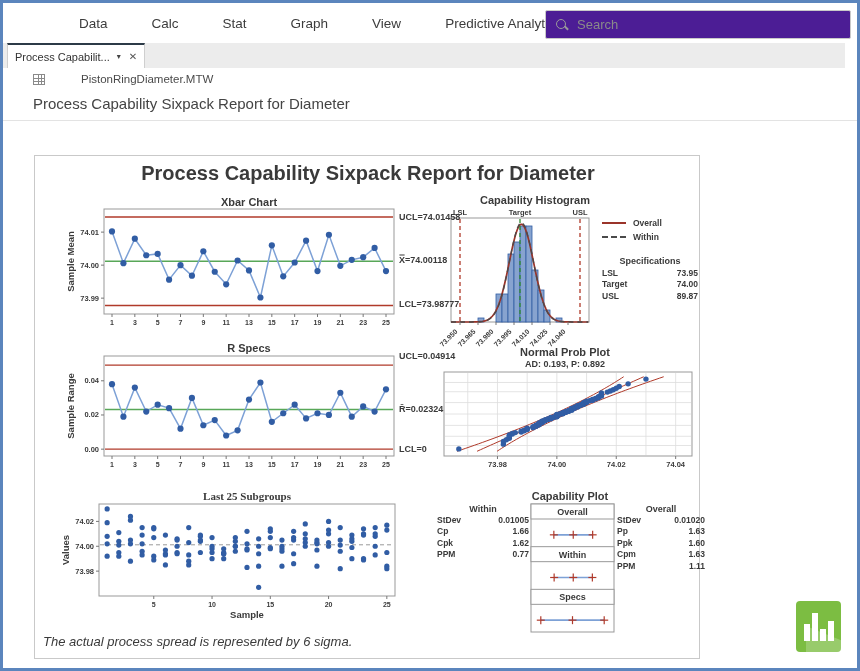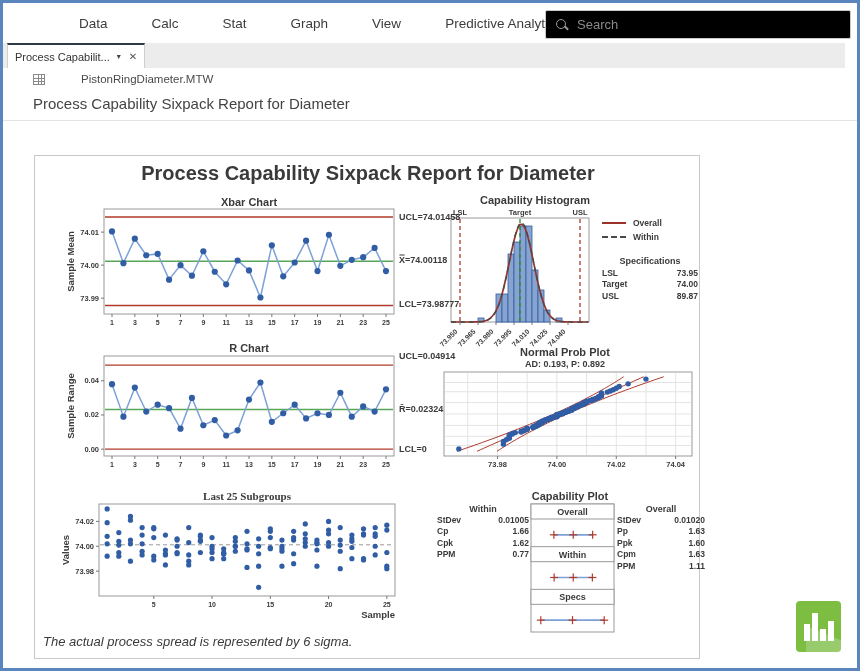--- a/index.html
+++ b/index.html
@@ -3,21 +3,21 @@
 <meta charset="utf-8">
 <style>
   * { margin:0; padding:0; box-sizing:border-box; }
   html,body { width:860px; height:671px; overflow:hidden; }
   body { font-family:"Liberation Sans", sans-serif; background:#fff; }
   .window { position:absolute; inset:0; width:860px; height:671px; border:3px solid #5b85bd; background:#fff; }
 
   
   .menubar { position:absolute; top:0; left:0; right:0; height:40px; background:#fff; display:flex; align-items:center; padding-left:76px; }
   .menu-item { font-size:13.5px; color:#3c3c3c; margin-right:44px; cursor:default; white-space:nowrap; }
-  .searchbox { position:absolute; left:542px; top:7px; width:306px; height:29px; border:1px solid #c9c9c9; border-radius:2px; background:#000000; display:flex; align-items:center; padding-left:9px; }
+  .searchbox { position:absolute; left:542px; top:7px; width:306px; height:29px; border:1px solid #c9c9c9; border-radius:2px; background:#4c1d95; display:flex; align-items:center; padding-left:9px; }
   .mag { position:relative; width:14px; height:14px; margin-right:8px; }
   .mag::before { content:""; position:absolute; left:1px; top:1px; width:8px; height:8px; border:1.5px solid #9a9a9a; border-radius:50%; }
   .mag::after { content:""; position:absolute; left:9px; top:9px; width:5px; height:1.5px; background:#9a9a9a; transform:rotate(45deg); }
   .search-ph { font-size:13px; color:#8a8a8a; }
 
   
   .tabstrip { position:absolute; top:40px; left:0; right:12px; height:25px; background:#ececec; }
   .tab { position:absolute; left:4px; top:0; height:25px; background:#fff; border-top:2px solid #2c3a47; border-left:1px solid #cfcfcf; border-right:1px solid #cfcfcf; display:flex; align-items:center; padding:0 7px; }
   .tab-label { font-size:11px; color:#333; white-space:nowrap; }
   .tab-caret { font-size:8px; color:#444; margin-left:7px; }
@@ -43,21 +43,21 @@
   .t-xbar { top:40px; left:64px; width:300px; }
   .t-hist { top:38px; left:405px; width:190px; }
   .t-r    { top:186px; left:64px; width:300px; }
   .t-prob { top:190px; left:395px; width:270px; }
   .t-sub  { top:334px; left:60px; width:304px;font-family:Liberation Serif, serif; }
   .t-cap  { top:334px; left:400px; width:270px; }
   .subtitle { top:203px; left:395px; width:270px; text-align:center; font-size:9px; font-weight:600; }
   .anno { font-size:9px; font-weight:600; white-space:nowrap; }
   .a-xucl { top:56px;  left:364px; } .a-xc { top:99px;  left:364px; } .a-xlcl { top:143px; left:364px; }
   .a-rucl { top:195px; left:364px; } .a-rc { top:248px; left:364px; } .a-rlcl { top:288px; left:364px; }
-  .xlabel-sub { top:453px; left:64px; width:296px; text-align:right; font-size:9.5px; font-weight:600; }
+  .xlabel-sub { top:453px; left:64px; width:296px; text-align:center; font-size:9.5px; font-weight:600; }
 
   
   .legend { top:62px; left:567px; width:96px; }
   .leg-row { display:flex; align-items:center; margin-bottom:4px; }
   .leg-line { width:24px; height:0; border-top:2.5px solid #9a342a; margin-right:7px; }
   .leg-dash { border-top-style:dashed; border-top-color:#4a4a4a; }
   .leg-text { font-size:8.5px; font-weight:600; }
   .specs { top:100px; left:567px; width:96px; }
   .spec-head { font-size:9px; font-weight:bold; text-align:center; margin-bottom:2px; }
   .kv { display:flex; justify-content:space-between; font-size:8.5px; font-weight:600; line-height:1.35; }
@@ -597,21 +597,21 @@
         <line x1="533.5" x2="541.5" y1="464.16666666666663" y2="464.16666666666663" stroke="#b03a2a" stroke-width="1.2"></line>
         <line x1="537.5" x2="537.5" y1="460.16666666666663" y2="468.16666666666663" stroke="#b03a2a" stroke-width="1.2"></line>
         <line x1="565.1964285714282" x2="573.1964285714282" y1="464.16666666666663" y2="464.16666666666663" stroke="#b03a2a" stroke-width="1.2"></line>
         <line x1="569.1964285714282" x2="569.1964285714282" y1="460.16666666666663" y2="468.16666666666663" stroke="#b03a2a" stroke-width="1.2"></line>
       </svg>
 
     <div class="abs rtitle">Process Capability Sixpack Report for Diameter</div>
 
     <div class="abs ptitle t-xbar">Xbar Chart</div>
     <div class="abs ptitle t-hist">Capability Histogram</div>
-    <div class="abs ptitle t-r">R Chart</div>
+    <div class="abs ptitle t-r">R Specs</div>
     <div class="abs ptitle t-prob">Normal Prob Plot</div>
     <div class="abs subtitle">AD: 0.193, P: 0.892</div>
     <div class="abs ptitle t-sub">Last 25 Subgroups</div>
     <div class="abs ptitle t-cap">Capability Plot</div>
 
     <div class="abs anno a-xucl">UCL=74.01458</div>
     <div class="abs anno a-xc">X̿=74.00118</div>
     <div class="abs anno a-xlcl">LCL=73.98777</div>
     <div class="abs anno a-rucl">UCL=0.04914</div>
     <div class="abs anno a-rc">R̄=0.02324</div>

